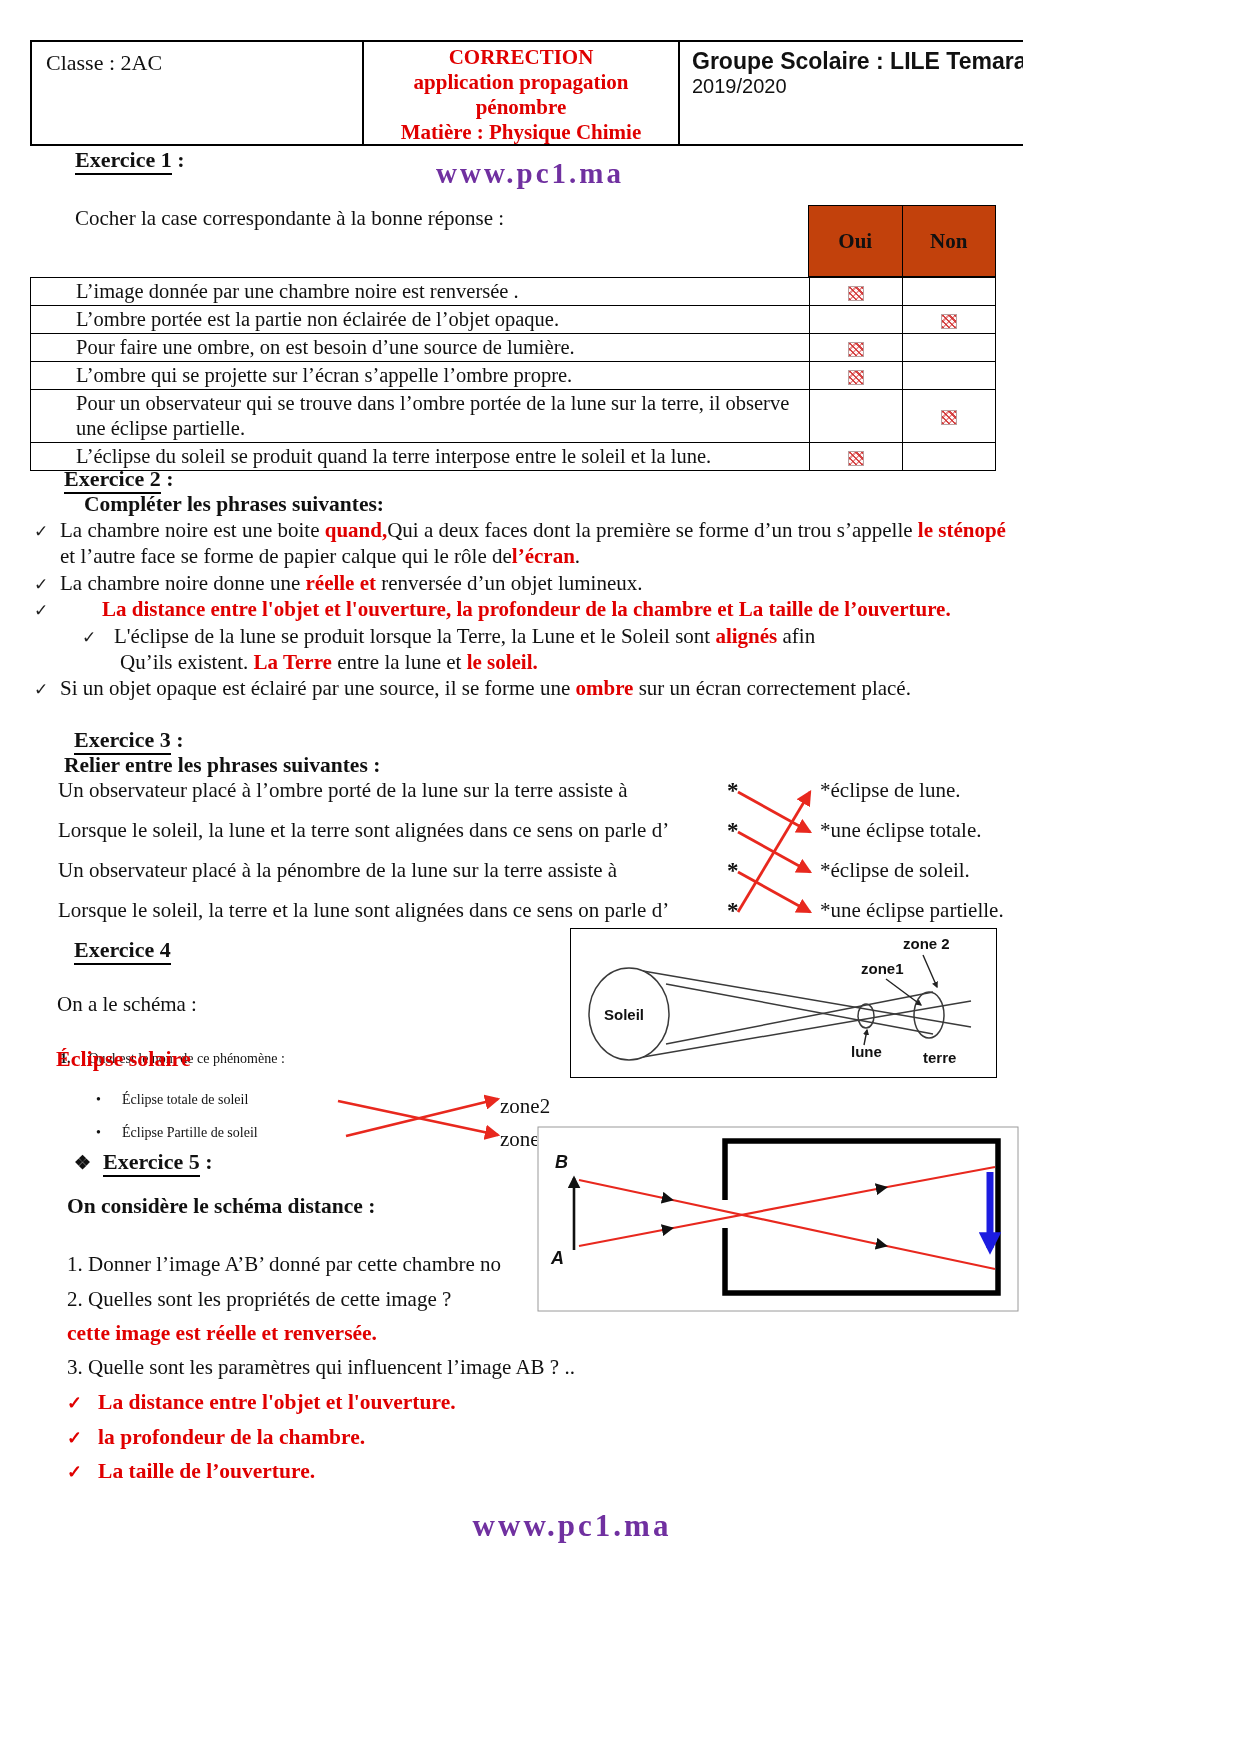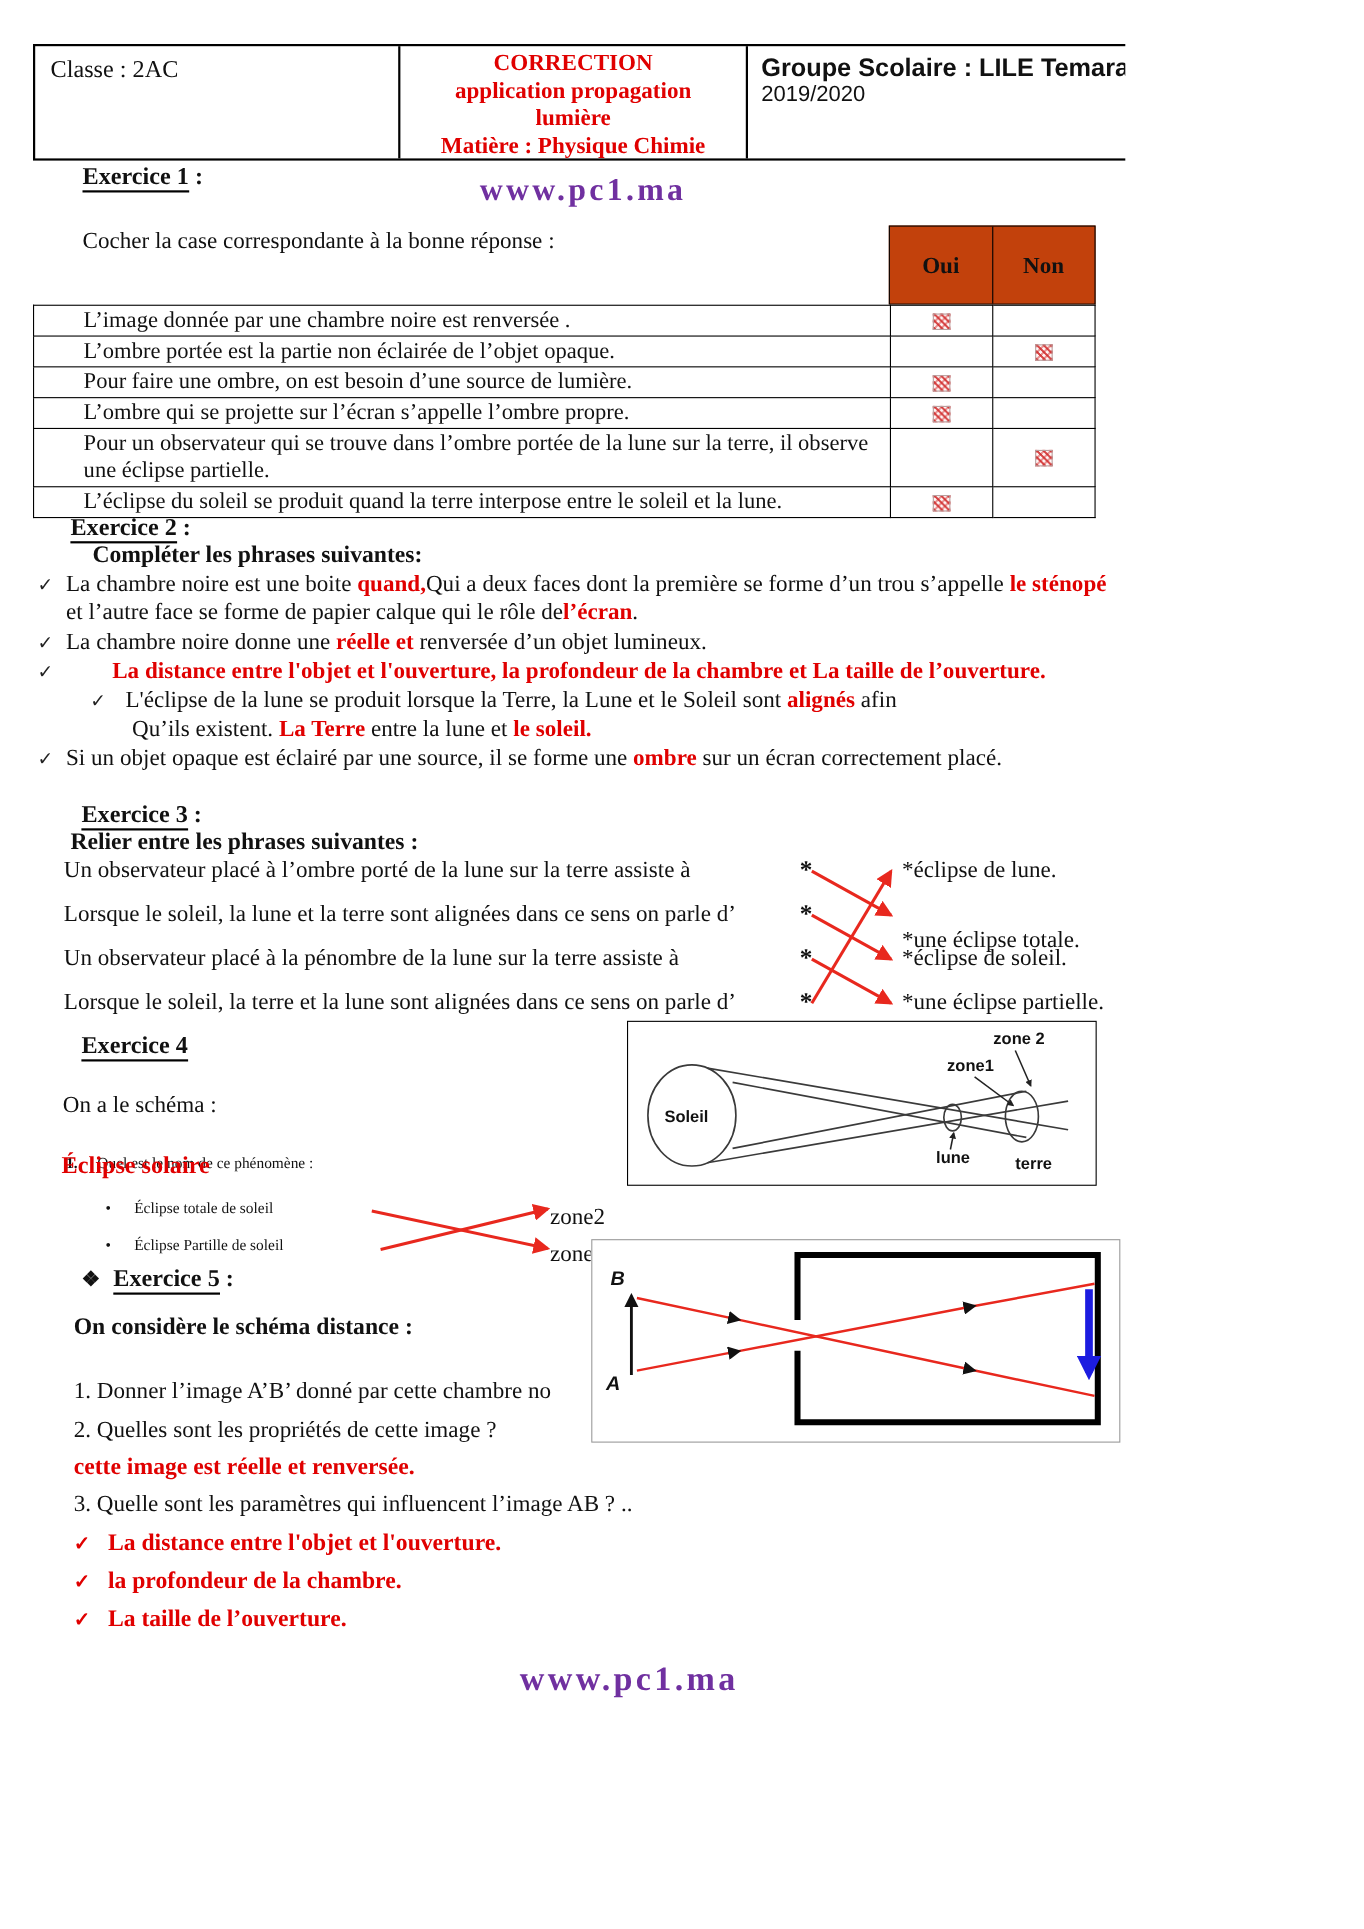--- a/index.html
+++ b/index.html
@@ -118,21 +118,21 @@
     </defs>
   </svg>
 
   <div class="abs" id="hdr">
     <div class="h1">
       <span>Classe : 2AC</span>
     </div>
     <div class="h2" id="hdr-correction">
         <div>CORRECTION</div>
         <div>application propagation</div>
-        <div>lumière</div>
+        <div>pénombre</div>
         <div>Matière : Physique Chimie</div>
       </div>
     <div class="h3">
       <div class="school">Groupe Scolaire : LILE Temara</div>
       <div class="year">2019/2020</div>
     </div>
   </div>
 
   <div class="abs extitle" id="ex1-title">
     <span class="und">Exercice 1</span><span> :</span>
@@ -208,21 +208,21 @@
       </svg>
   <div class="m-left" style="top: 8px;">Un observateur placé à l’ombre porté de la lune sur la terre assiste à</div>
       <span class="m-star" style="top: 8px;">*</span>
       <div class="m-left" style="top: 48px;">Lorsque le soleil,  la lune et la terre sont alignées dans ce sens on parle d’</div>
       <span class="m-star" style="top: 48px;">*</span>
       <div class="m-left" style="top: 88px;">Un observateur placé à la pénombre de la lune sur la terre assiste à</div>
       <span class="m-star" style="top: 88px;">*</span>
       <div class="m-left" style="top: 128px;">Lorsque le soleil,  la terre et la lune sont alignées dans ce sens on parle d’</div>
       <span class="m-star" style="top: 128px;">*</span>
       <div class="m-right" style="top: 8px;">*éclipse de lune.</div>
-      <div class="m-right" style="top: 48px; margin-top: 24px;">*une éclipse totale.</div>
+      <div class="m-right" style="top: 48px;">*une éclipse totale.</div>
       <div class="m-right" style="top: 88px;">*éclipse de soleil.</div>
       <div class="m-right" style="top: 128px;">*une éclipse partielle.</div>
     </div>
 
   <div class="abs extitle" id="ex4-title">
     <span class="und">Exercice 4</span>
   </div>
 
   <div class="abs" id="ex4-diagram">
     <svg width="423" height="146" viewBox="0 0 423 146">

